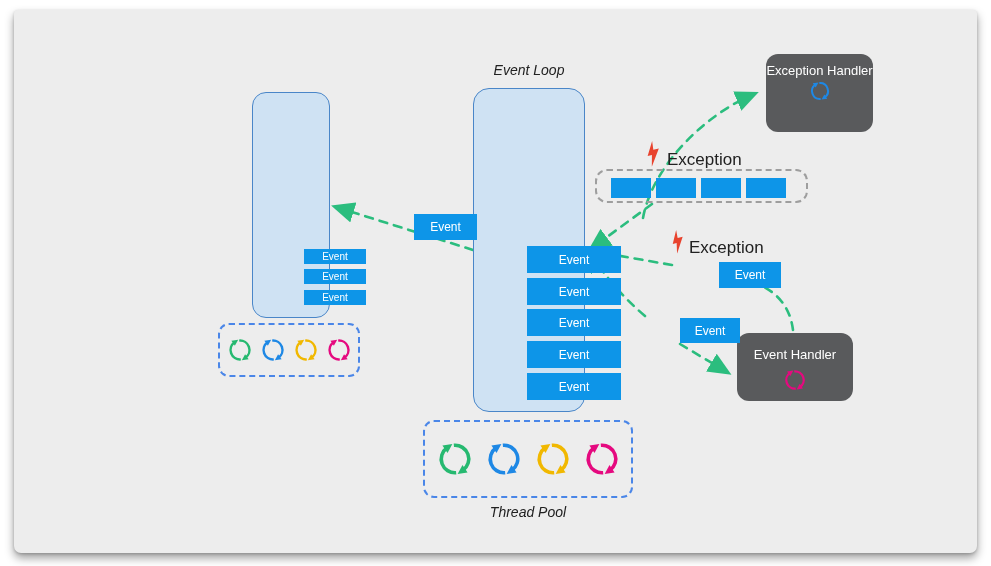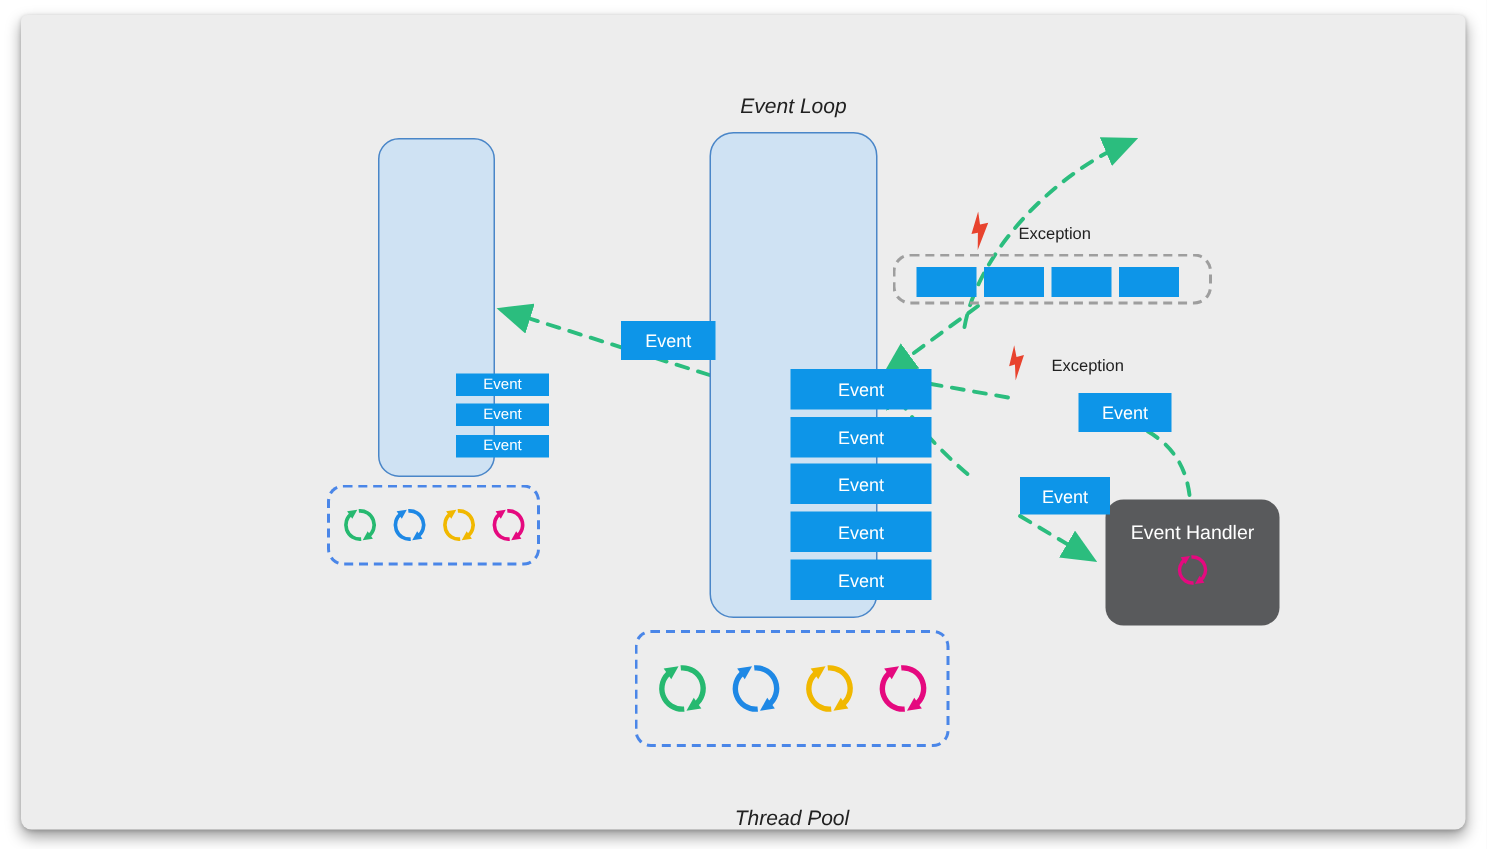--- a/index.html
+++ b/index.html
@@ -18,39 +18,39 @@
   #left-col { left:238px; top:82px; width:78px; height:226px; border-radius:14px; }
   #loop-col { left:459px; top:78px; width:112px; height:324px; border-radius:16px; }
   .evt { position:absolute; background:var(--accent-blue); color:#fff;
     display:flex; align-items:center; justify-content:center; z-index:3;margin-left:44px; }
   #left-col .evt { left:7px; width:62px; height:15px; font-size:10px; }
   #loop-col .evt { left:9px; width:94px; height:27px; font-size:12px; }
   .evt-float { width:63px; height:26px; font-size:12px; }
   
   .title { color:#212121; text-align:center; z-index:2;font-style:italic; }
   #loop-title { left:459px; top:52px; width:112px; font-size:14px; }
-  #pool-label { left:409px; top:494px; width:210px; font-size:14px;margin-top:33px; }
+  #pool-label { left:409px; top:494px; width:210px; font-size:14px; }
   
   .pool { border:2px dashed var(--pool-dash); border-radius:11px; z-index:2;
     display:flex; align-items:center; justify-content:center; }
   #mini-pool { left:204px; top:313px; width:142px; height:54px; gap:7px; }
   #thread-pool { left:409px; top:410px; width:210px; height:78px; gap:11px; }
   #queue { left:581px; top:159px; width:213px; height:34px;
     border:2px dashed var(--queue-dash); border-radius:12px; z-index:2; }
   #queue .cell { position:absolute; top:7px; width:40px; height:20px;
     background:var(--accent-blue); }
   
   .handler { background:var(--handler-gray); border-radius:12px; color:#fff;
     font-size:13px; text-align:center; z-index:2;
     display:flex; flex-direction:column; align-items:center; }
   #exc-handler { left:752px; top:44px; width:107px; height:78px; padding-top:9px; }
-  #evt-handler { left:723px; top:323px; width:116px; height:84px; padding-top:14px; }
+  #evt-handler { left:723px; top:323px; width:116px; height:68px; padding-top:14px; }
   .handler .ic { margin-top:2px; }
   
-  .exc-label { font-size:11px; color:#212121; z-index:4;margin-left:12px; }
+  .exc-label { font-size:17px; color:#212121; z-index:4; }
   .bolt { z-index:4; }
   
   #arrows { left:0; top:0; width:963px; height:543px; z-index:1; }
   #arrows path { fill:none; stroke:var(--arrow-green); stroke-width:2.6;
     stroke-dasharray:8 7; stroke-linecap:round; }
   #arrows marker path, #arrows marker polygon { fill:var(--arrow-green); stroke:none; }
   .loop-icon svg { display:block; }
 </style>
 </head>
 <body>
@@ -158,20 +158,31 @@
   <div class="exc-label abs" style="left:653px; top:140px">Exception</div>
 
   <svg class="bolt abs" style="left:657px; top:220px; transform:rotate(-15deg)" width="14" height="23" viewBox="0 0 12 20">
     <polygon points="7,0 1,11 4.5,11 2.5,20 11,7 6.5,7" style="fill:var(--bolt-red)"></polygon>
   </svg>
   <div class="exc-label abs" style="left:675px; top:228px">Exception</div>
 
   <div class="evt evt-float" style="left:661px; top:252px; width:62px">Event</div>
   <div class="evt evt-float" style="left:622px; top:308px; width:60px; height:25px">Event</div>
 
+  <div id="exc-handler" class="handler abs">
+    <span>Exception Handler</span>
+    <span class="ic loop-icon">
+        <svg width="22" height="22" viewBox="0 0 36 36">
+          <path d="M 16.9 5.0 A 13 13 0 0 1 25.5 28.6" stroke="#1e88e5" stroke-width="3.4" fill="none"></path>
+          <polygon points="20.5,32.1 29.9,30.7 25.1,23.8" fill="#1e88e5"></polygon>
+          <path d="M 19.1 31.0 A 13 13 0 0 1 10.5 7.4" stroke="#1e88e5" stroke-width="3.4" fill="none"></path>
+          <polygon points="15.5,3.9 6.1,5.3 10.9,12.2" fill="#1e88e5"></polygon>
+        </svg>
+      </span>
+  </div>
   <div id="evt-handler" class="handler abs">
     <span>Event Handler</span>
     <span class="ic loop-icon" style="margin-top:6px">
         <svg width="24" height="24" viewBox="0 0 36 36">
           <path d="M 16.9 5.0 A 13 13 0 0 1 25.5 28.6" stroke="#e5097f" stroke-width="3.4" fill="none"></path>
           <polygon points="20.5,32.1 29.9,30.7 25.1,23.8" fill="#e5097f"></polygon>
           <path d="M 19.1 31.0 A 13 13 0 0 1 10.5 7.4" stroke="#e5097f" stroke-width="3.4" fill="none"></path>
           <polygon points="15.5,3.9 6.1,5.3 10.9,12.2" fill="#e5097f"></polygon>
         </svg>
       </span>

